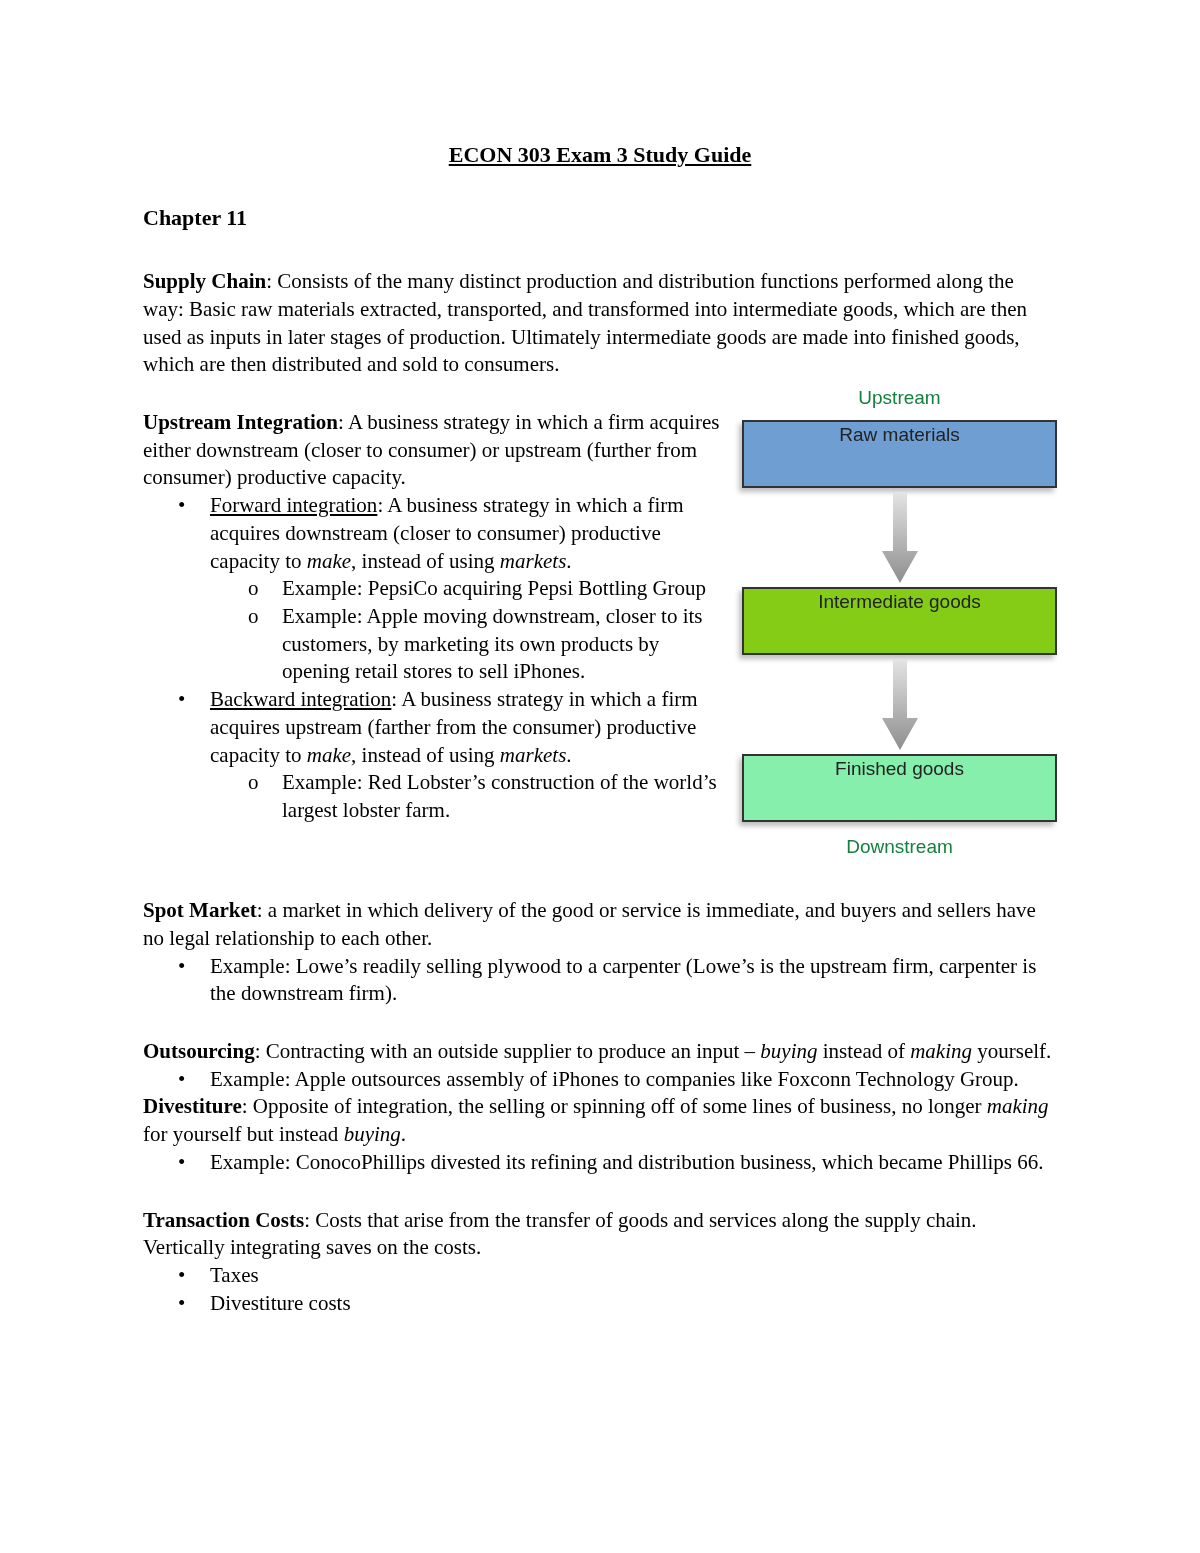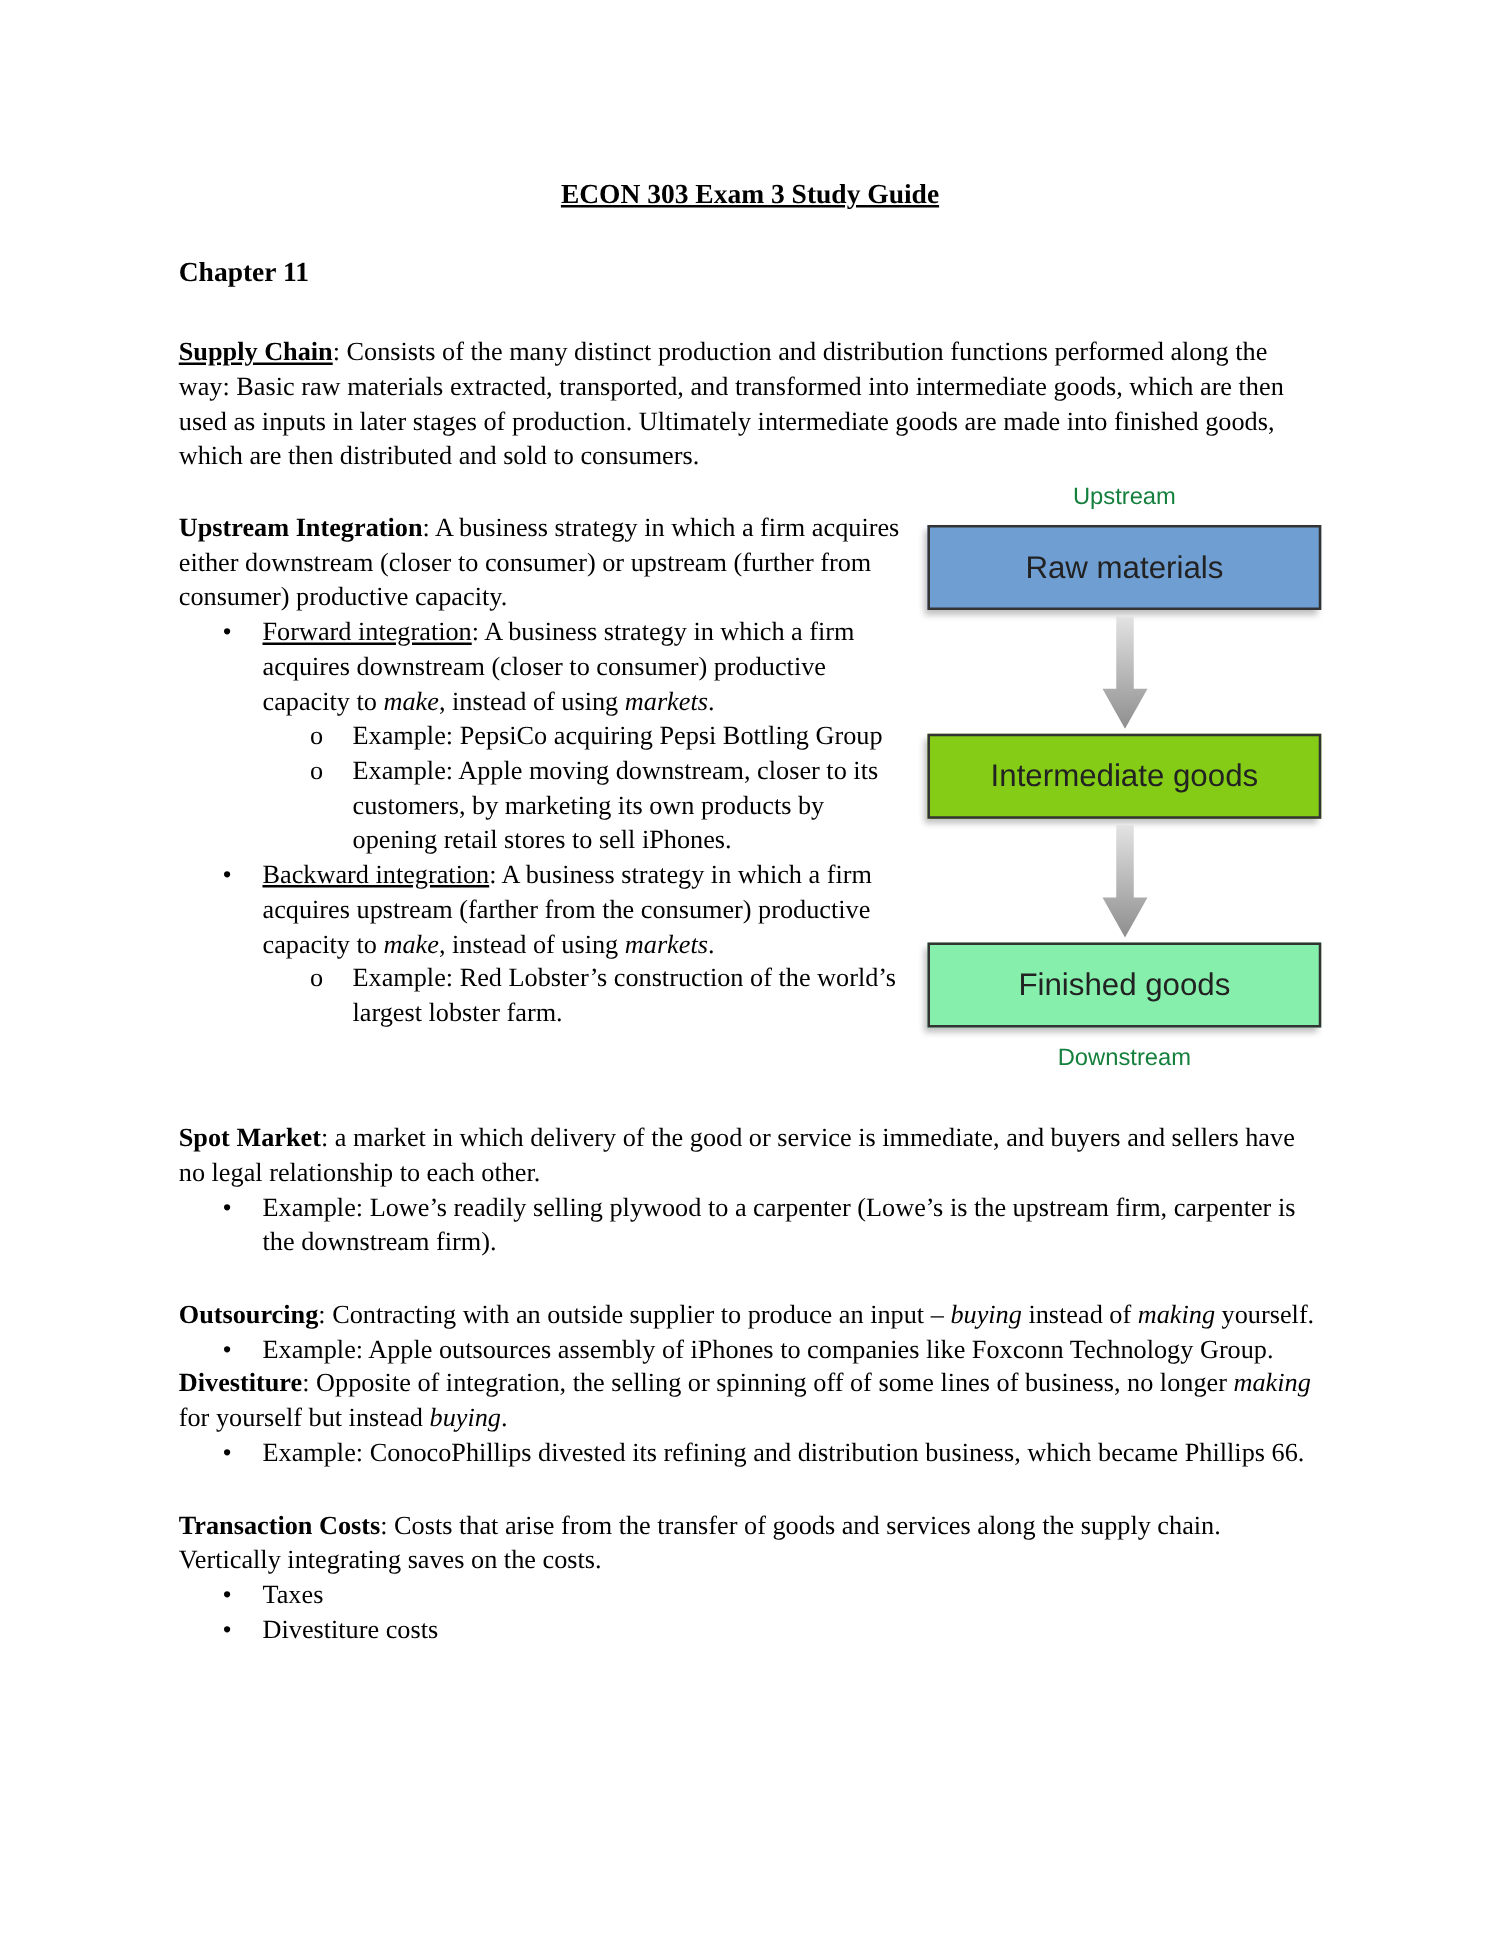--- a/index.html
+++ b/index.html
@@ -5,43 +5,43 @@
   html,body { margin:0; padding:0; background:#fff; }
   .page {
     width:1200px; min-height:1553px; box-sizing:border-box;
     padding:140px 143px 60px 143px; background:#fff; color:#000;
     font-family:"Liberation Serif", serif; font-size:21px; line-height:1.32;
   }
   .title { text-align:center; font-weight:bold; text-decoration:underline; font-size:22px; margin-bottom:34px; }
   .chapter { text-align:left; font-weight:bold; font-size:22px; margin-bottom:36px; }
   .para { margin:0 0 30px 0; }
   .term-bold { font-weight:bold; }
-  .term-bold-underline { font-weight:bold; text-decoration:underline; }
+  .term-bold-underline { font-weight:bold; }
   .term-underline { text-decoration:underline; }
   .em { font-style:italic; }
   
   .b1 { position:relative; padding-left:67px; }
   .b1 > .marker { position:absolute; left:35px; top:0; }
   .b2 { position:relative; padding-left:139px; }
   .b2 > .marker { position:absolute; left:105px; top:0; }
   
   .section { margin:0 0 30px 0; }
   .vi-section { margin-bottom:30px; }
   .vi-section::after { content:""; display:block; clear:both; }
   
   .diagram {
     float:right; width:315px; margin:-26px 0 6px 16px;
     font-family:"Liberation Sans", sans-serif; text-align:center;
   }
   .dg-label { font-size:19px; color:#15803d; padding:2px 0 10px 0; }
   .dg-label-bottom { padding:12px 0 2px 0; }
   .dg-box {
     height:64px; border:2px solid #333333; box-sizing:content-box;
-    display:flex; align-items:center; justify-content:center;
-    font-size:25px; color:#222; box-shadow:-3px 4px 5px rgba(0,0,0,0.25);
+    display:flex; align-items:flex-start; justify-content:center;
+    font-size:19px; color:#222; box-shadow:-3px 4px 5px rgba(0,0,0,0.25);
   }
   .dg-arrow { display:block; margin:5px auto 4px auto; }
   .tight { margin-bottom:0; }
 </style>
 </head>
 <body>
 
 <div class="page">
 
   <div class="title">ECON 303 Exam 3 Study Guide</div>

